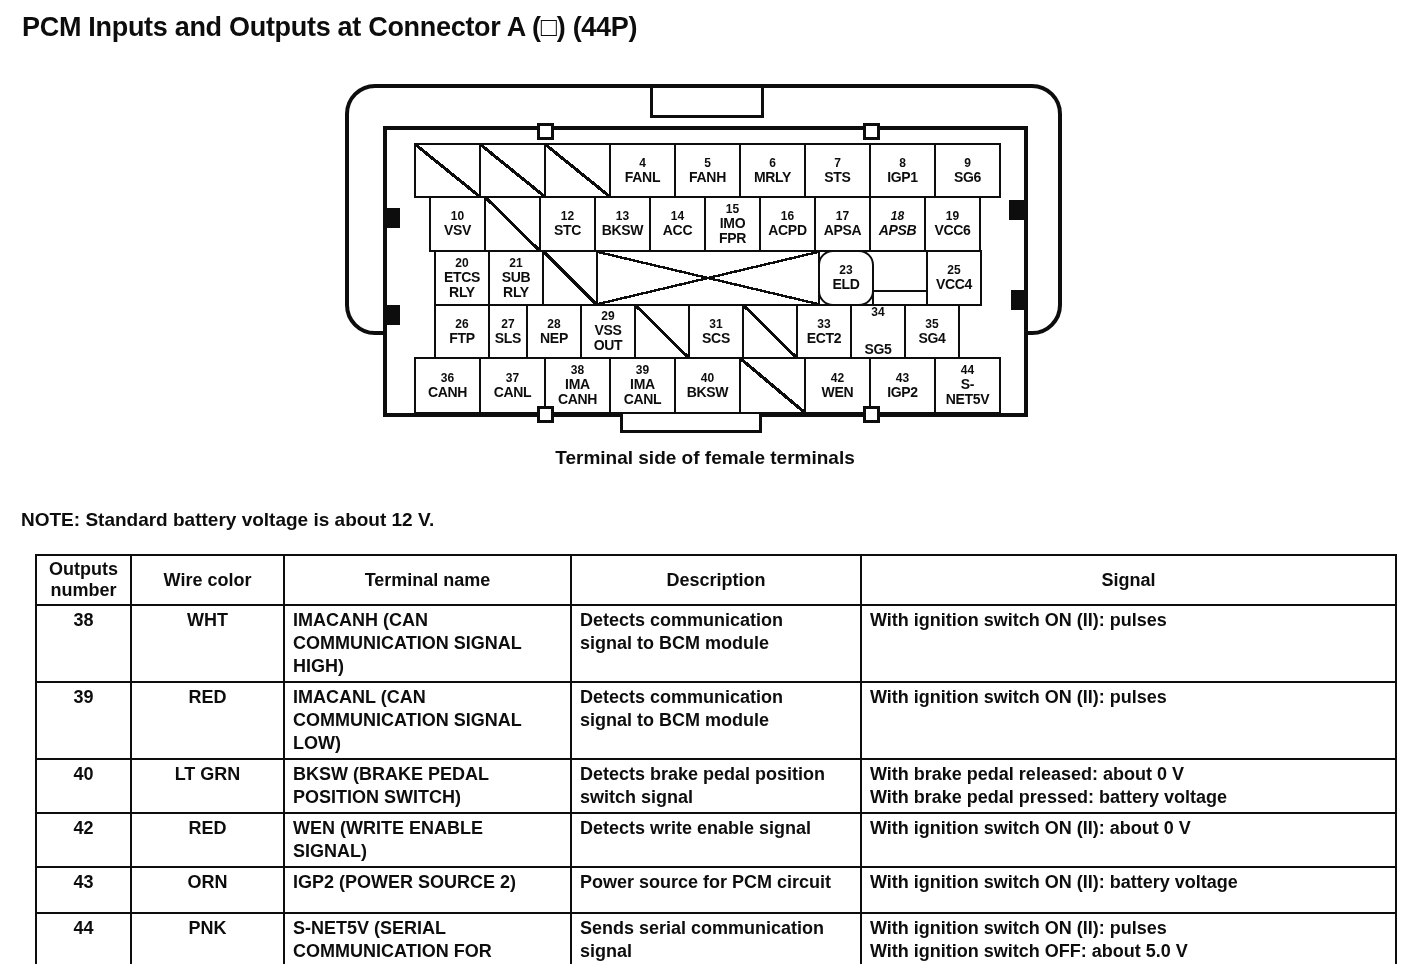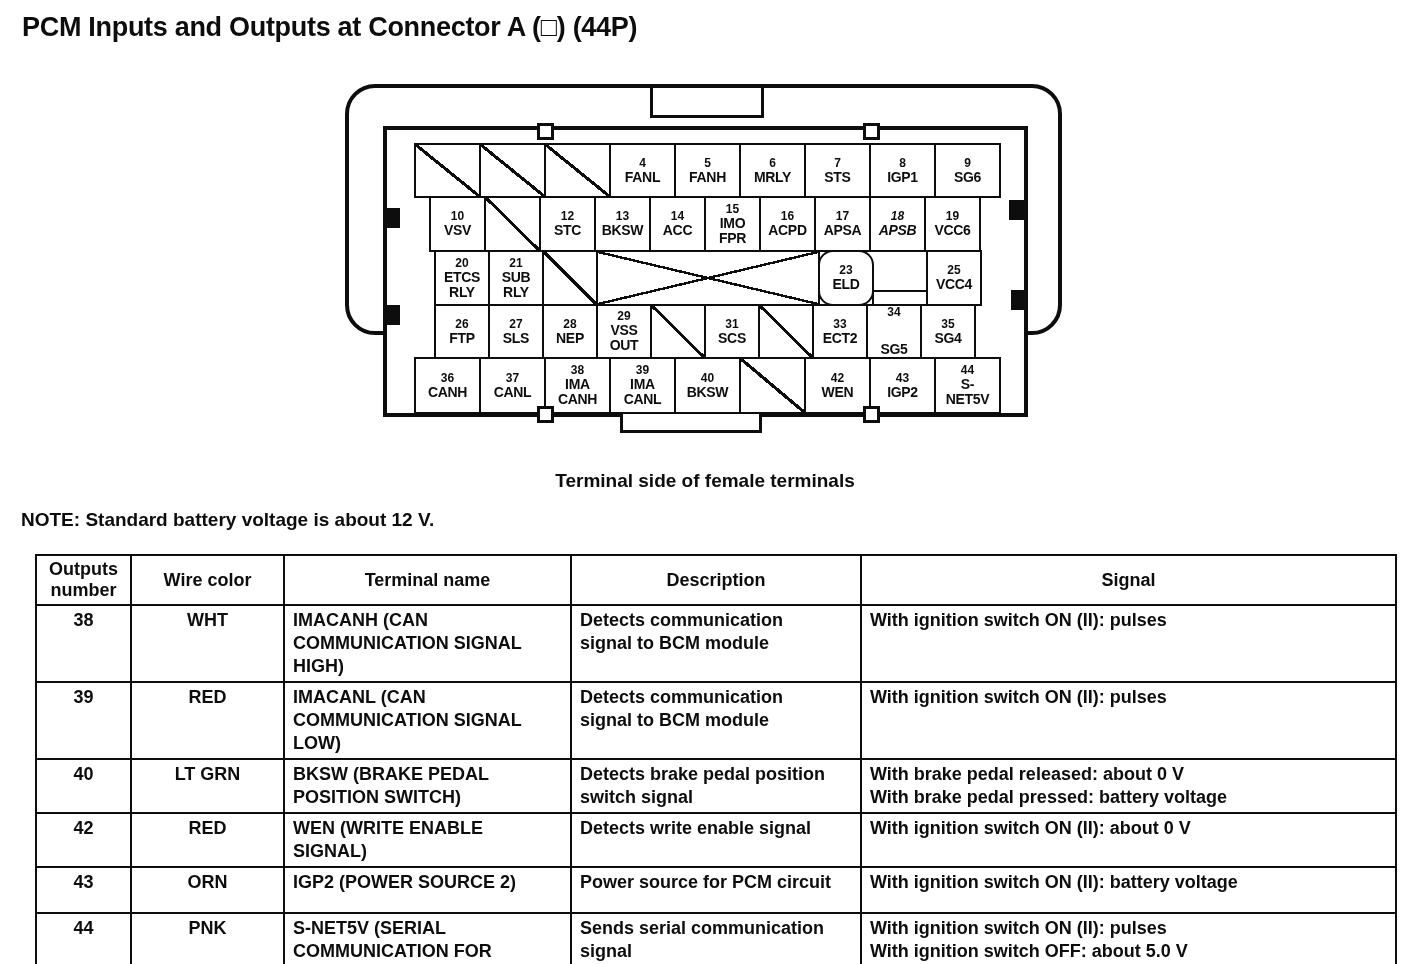--- a/index.html
+++ b/index.html
@@ -61,21 +61,21 @@
     background-image: linear-gradient(to top right,
       transparent 48%, #0d0d0d 48%, #0d0d0d 52%, transparent 52%);
   }
   .crossed {
     background-image:
       linear-gradient(to top right,    transparent 48.8%, #0d0d0d 48.8%, #0d0d0d 51.2%, transparent 51.2%),
       linear-gradient(to bottom right, transparent 48.8%, #0d0d0d 48.8%, #0d0d0d 51.2%, transparent 51.2%);
   }
 
   .caption {
-    position: absolute; left: 347px; top: 470px; width: 716px;
+    position: absolute; left: 347px; top: 447px; width: 716px;
     text-align: center; font-size: 19px; font-weight: 700;
   }
   .note {
     position: absolute; left: 21px; top: 509px;
     font-size: 19px; font-weight: 700;
   }
 
   
   .data-table {
     position: absolute; left: 35px; top: 554px; width: 1360px;
@@ -207,21 +207,21 @@
         <div class="pin-cell" style="width: 56px; height: 56px;">
           <div class="pin-num">25</div>
           <div class="pin-label">VCC4</div>
         </div>
       </div>
       <div class="pin-row" style="left: 434px; top: 304px;">
         <div class="pin-cell" style="width: 56px; height: 55px;">
           <div class="pin-num">26</div>
           <div class="pin-label">FTP</div>
         </div>
-        <div class="pin-cell" style="width: 56px; height: 55px;">
+        <div class="pin-cell" style="width: 40px; height: 55px;">
           <div class="pin-num">27</div>
           <div class="pin-label">SLS</div>
         </div>
         <div class="pin-cell" style="width: 56px; height: 55px;">
           <div class="pin-num">28</div>
           <div class="pin-label">NEP</div>
         </div>
         <div class="pin-cell" style="width: 56px; height: 55px;">
           <div class="pin-num">29</div>
           <div class="pin-label">VSS

